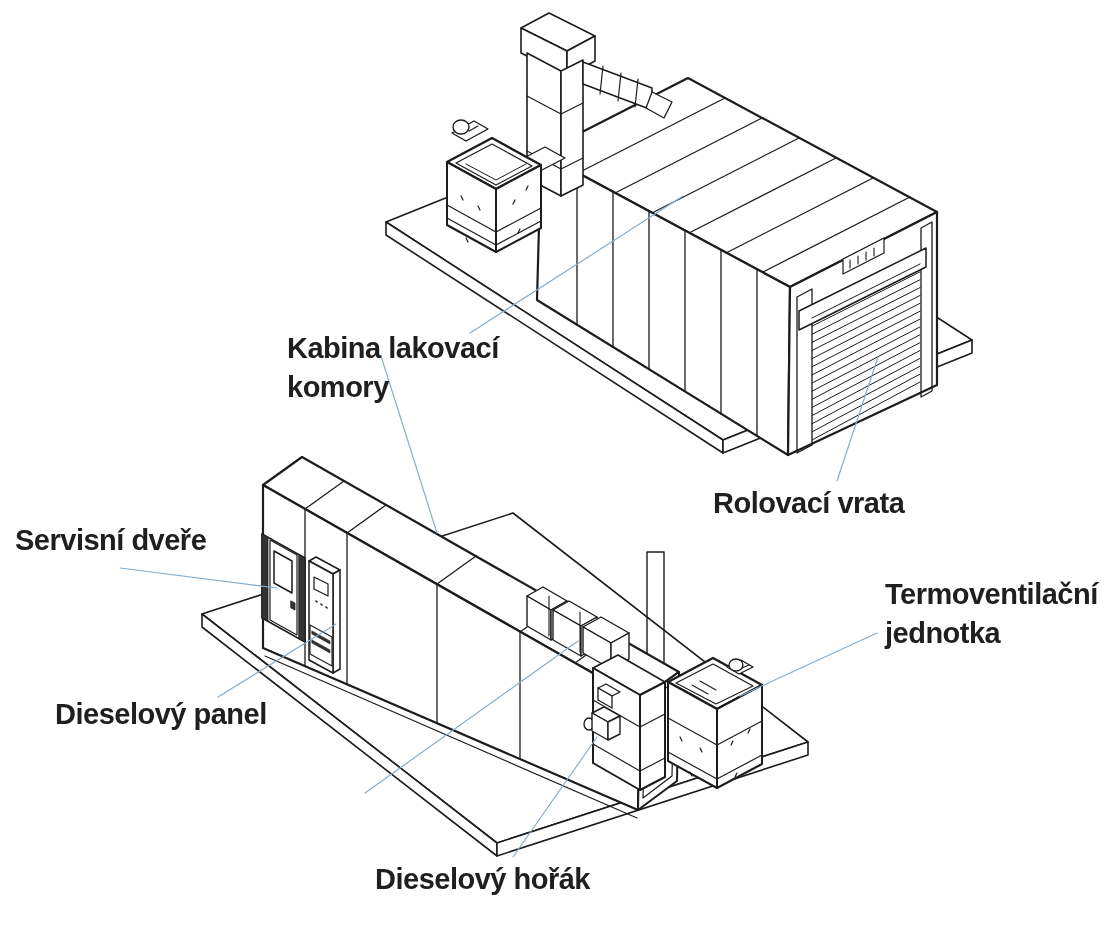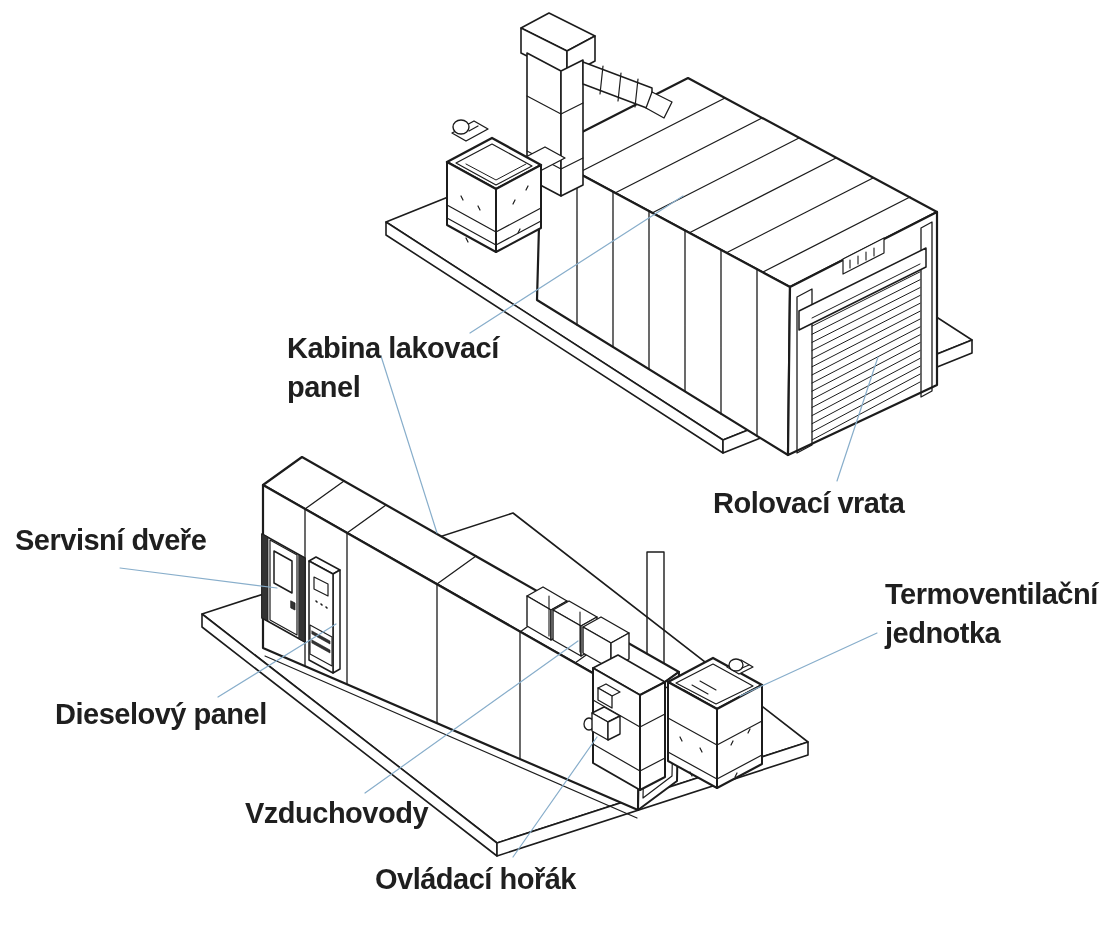--- a/index.html
+++ b/index.html
@@ -195,33 +195,30 @@
         <line x1="218" y1="697" x2="336" y2="624" stroke="#88aecb"></line>
         <line x1="365" y1="793" x2="578" y2="641" stroke="#88aecb"></line>
         <line x1="513" y1="857" x2="597" y2="737" stroke="#88aecb"></line>
         <line x1="877" y1="633" x2="740" y2="696" stroke="#88aecb"></line>
         <line x1="837" y1="481" x2="878" y2="357" stroke="#88aecb"></line>
       </g>
 </svg>
 
 <div class="diagram-label" style="left: 287px; top: 329px;">
   <span>Kabina lakovací</span>
-  <span>panel</span>
+  <span>komory</span>
 </div>
 <div class="diagram-label" style="left: 15px; top: 521px;">
   <span>Servisní dveře</span>
 </div>
 <div class="diagram-label" style="left: 55px; top: 695px;">
   <span>Dieselový panel</span>
 </div>
-<div class="diagram-label" style="left: 245px; top: 794px;">
-  <span>Vzduchovody</span>
-</div>
 <div class="diagram-label" style="left: 375px; top: 860px;">
-  <span>Ovládací hořák</span>
+  <span>Dieselový hořák</span>
 </div>
 <div class="diagram-label" style="left: 713px; top: 484px;">
   <span>Rolovací vrata</span>
 </div>
 <div class="diagram-label" style="left: 885px; top: 575px;">
   <span>Termoventilační</span>
   <span>jednotka</span>
 </div>
 </div>
 

